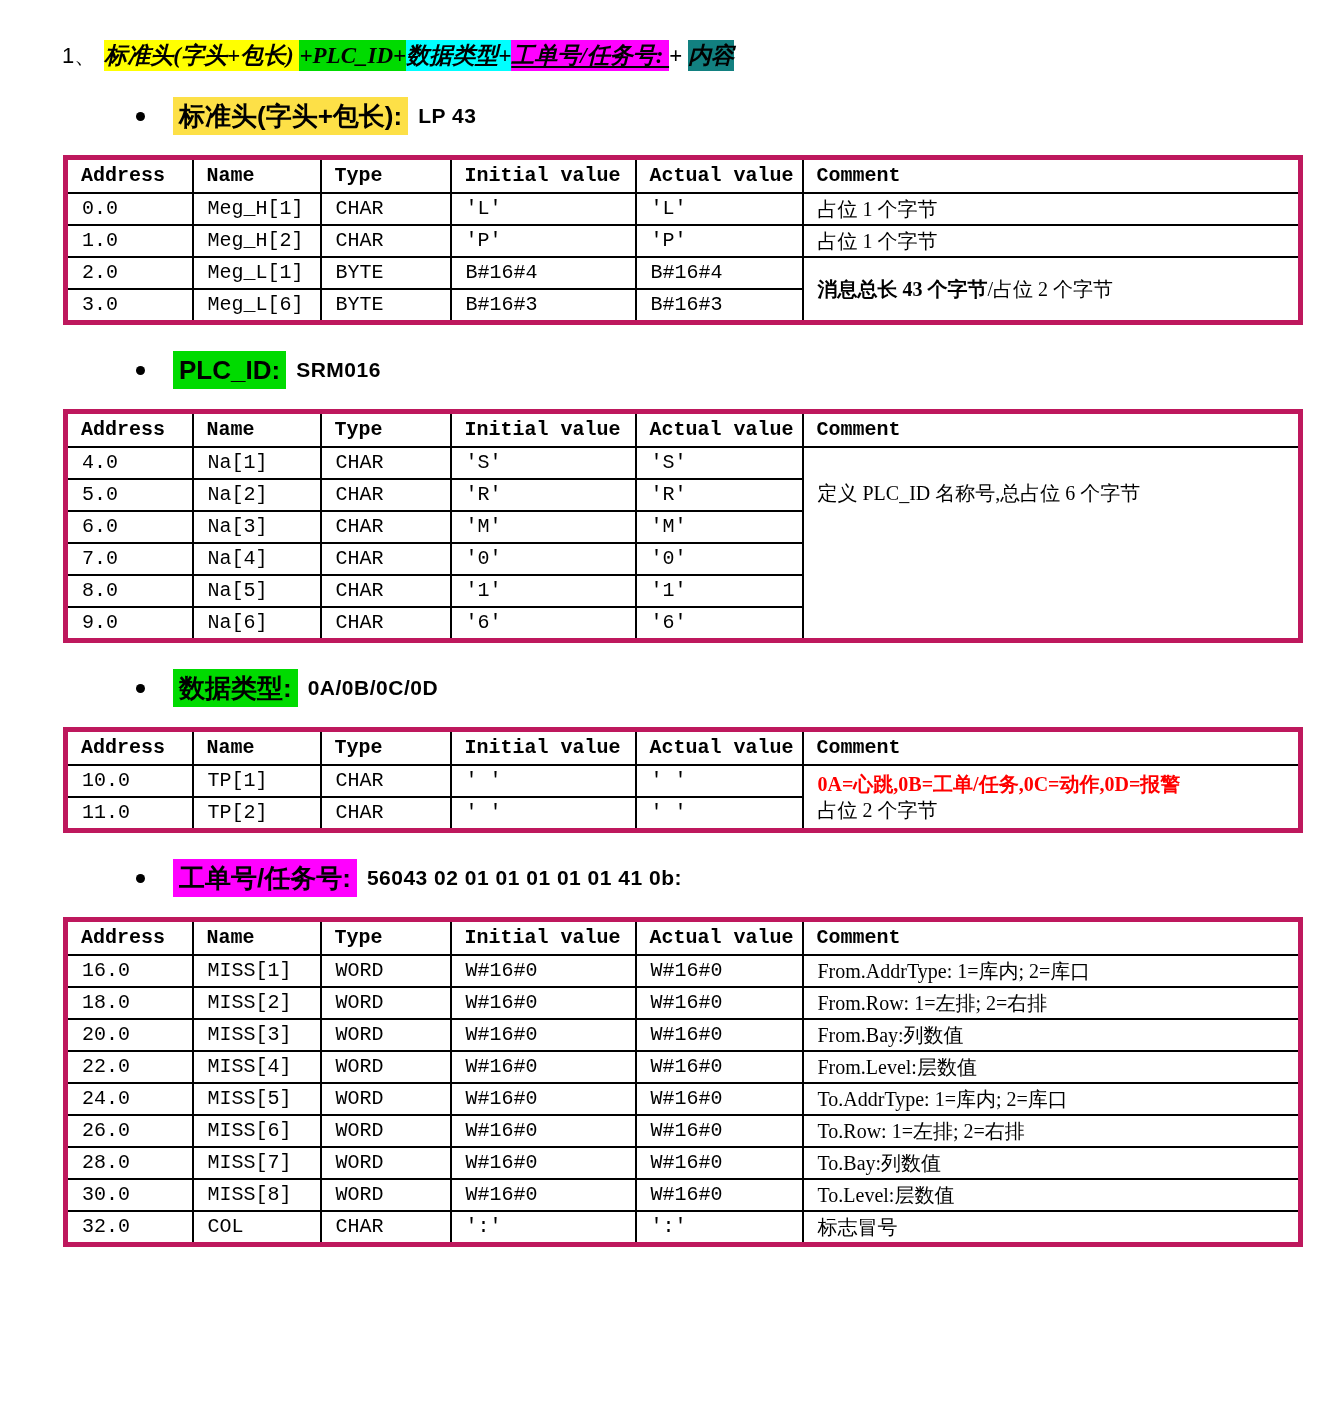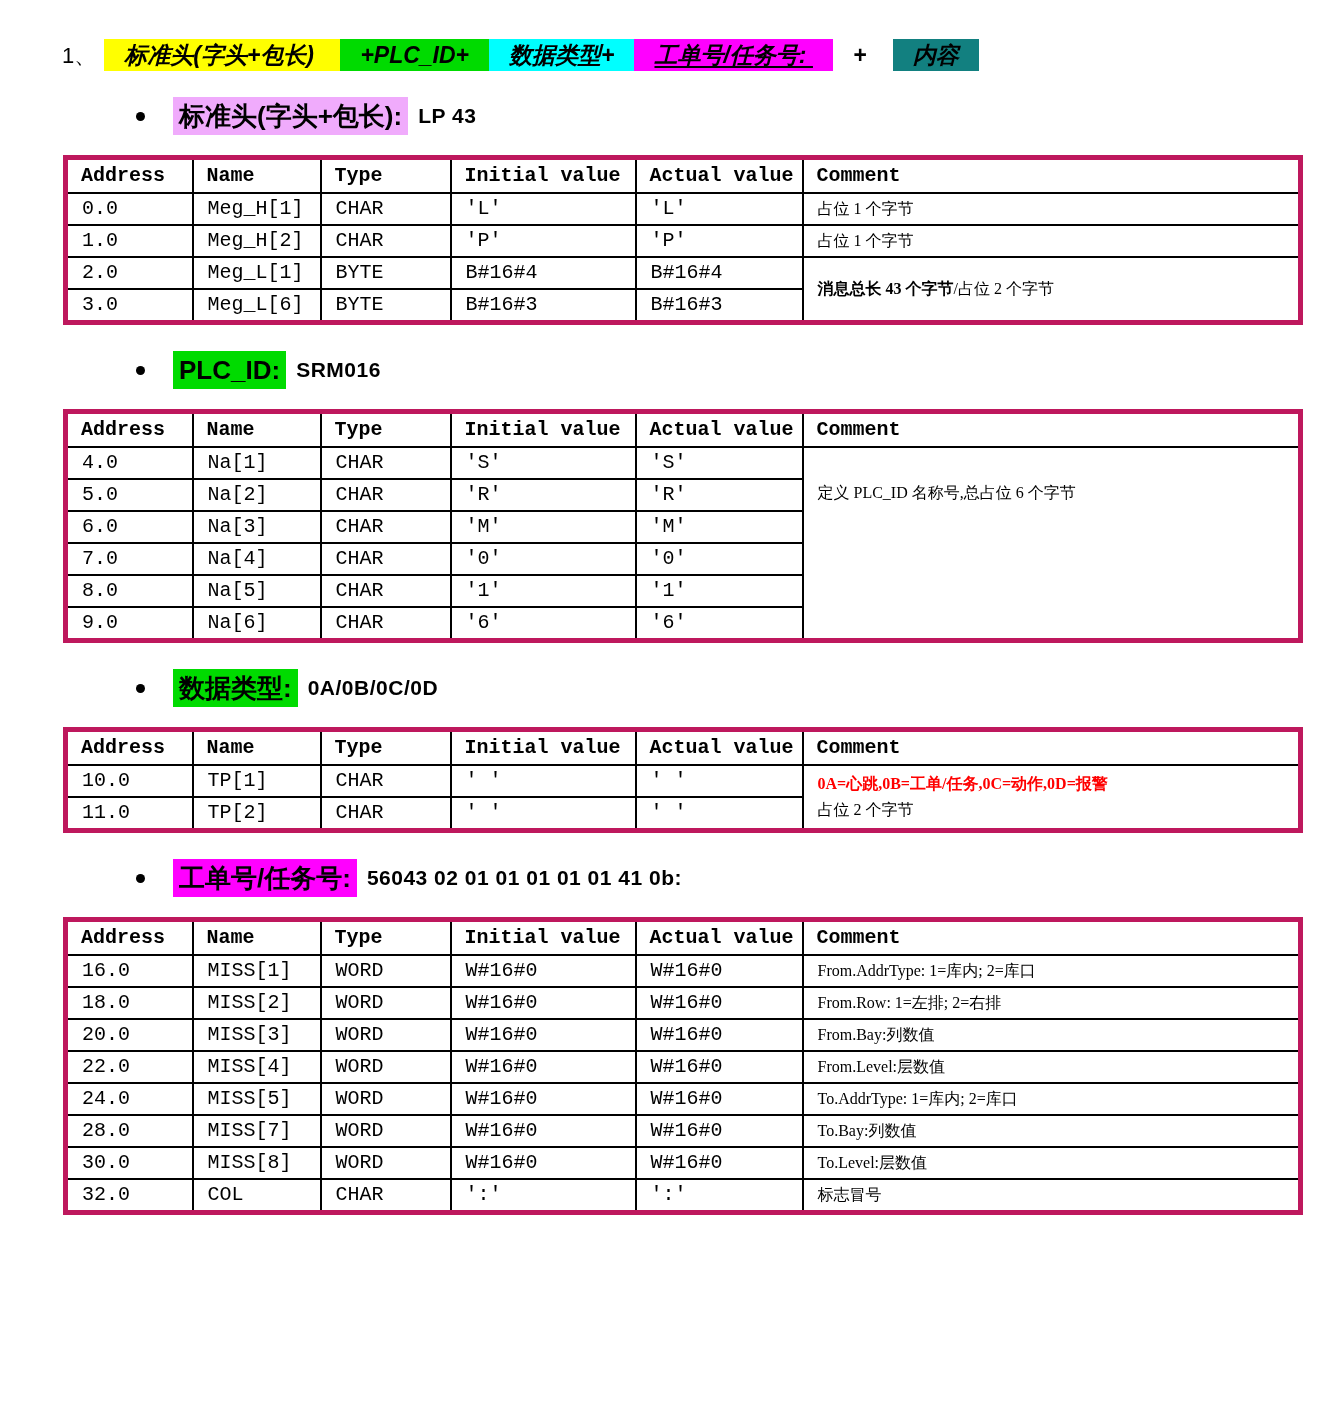--- a/index.html
+++ b/index.html
@@ -5,53 +5,53 @@
   html,body{margin:0;padding:0;background:#ffffff;}
   body{width:1344px;height:1402px;overflow:hidden;color:#000;
        font-family:"Liberation Sans",sans-serif;}
   .doc{padding:10px 0 0 32px;}
 
   .page-title{font-size:28px;font-weight:bold;margin:4px 0 0 0;
               font-family:"Liberation Sans",sans-serif;}
 
   .line1{margin:30px 0 0 30px;font-size:23px;white-space:nowrap;}
   .line1 .prefix{font-size:22px;font-weight:normal;margin-right:8px;font-style:normal;}
-  .seg{font-weight:bold;font-style:italic;padding:3px 20px;}
+  .seg{font-weight:bold;font-style:italic;padding:3px 0;font-family:Liberation Serif, serif;}
   .seg.u{text-decoration:underline;text-decoration-thickness:2px;text-underline-offset:3px;}
 
   .bullet-line{margin:26px 0 20px 104px;display:flex;align-items:center;}
   .dot{display:inline-block;width:9px;height:9px;background:#000;border-radius:50%;
        margin-right:28px;flex:0 0 auto;}
   .sec-heading{font-size:26px;font-weight:bold;padding:4px 6px;line-height:30px;}
   .sec-value{font-size:21px;font-weight:bold;margin-left:10px;letter-spacing:.5px;text-align:right;}
 
   .ptable{border-collapse:collapse;table-layout:fixed;margin:0 0 24px 31px;
           border:5px solid #be185d;}
   .ptable th,.ptable td{border:2px solid #000;overflow:hidden;}
   .ptable th{font-family:"Liberation Mono",monospace;font-size:20px;font-weight:bold;
              text-align:left;height:32px;padding:0 0 0 13px;line-height:32px;white-space:nowrap;}
   .ptable td{height:30px;line-height:30px;padding:0 0 0 14px;white-space:nowrap;}
   td.mono{font-family:"Liberation Mono",monospace;font-size:20px;}
-  td.comment{font-family:"Liberation Serif",serif;font-size:16px;line-height:26px;}
+  td.comment{font-family:"Liberation Serif",serif;font-size:20px;line-height:26px;}
   td.comment .b{font-weight:bold;}
   td.ctop{vertical-align:top;padding-top:32px;}
 </style>
 </head>
 <body>
 
 <div class="doc">
 
   <div class="line1">
     <span class="prefix">1、</span><span><span class="seg" style="background-color: rgb(255, 255, 0);">标准头(字头+包长) </span><span class="seg" style="background-color: rgb(0, 219, 0);">+PLC_ID+</span><span class="seg" style="background-color: rgb(0, 255, 255);">数据类型+</span><span class="seg u" style="background-color: rgb(255, 0, 255);">工单号/任务号: </span><span class="seg"> + </span><span class="seg" style="background-color: rgb(18, 128, 128);">内容</span></span>
   </div>
 
   <div id="sections">
       <div class="bullet-line">
         <span class="dot"></span>
-        <span class="sec-heading" style="background-color: #f0abfc;">标准头(字头+包长):</span>
+        <span class="sec-heading" style="background-color: #fde047;">标准头(字头+包长):</span>
         <span class="sec-value">LP 43</span>
       </div>
       <table class="ptable">
         <colgroup>
           <col style="width: 127px;">
           <col style="width: 128px;">
           <col style="width: 130px;">
           <col style="width: 185px;">
           <col style="width: 167px;">
           <col style="width: 498px;">
@@ -271,20 +271,28 @@
           </tr>
           <tr>
             <td class="mono">24.0</td>
             <td class="mono">MISS[5]</td>
             <td class="mono">WORD</td>
             <td class="mono">W#16#0</td>
             <td class="mono">W#16#0</td>
             <td class="comment"><span>To.AddrType: 1=库内; 2=库口</span></td>
           </tr>
           <tr>
+            <td class="mono">26.0</td>
+            <td class="mono">MISS[6]</td>
+            <td class="mono">WORD</td>
+            <td class="mono">W#16#0</td>
+            <td class="mono">W#16#0</td>
+            <td class="comment"><span>To.Row: 1=左排; 2=右排</span></td>
+          </tr>
+          <tr>
             <td class="mono">28.0</td>
             <td class="mono">MISS[7]</td>
             <td class="mono">WORD</td>
             <td class="mono">W#16#0</td>
             <td class="mono">W#16#0</td>
             <td class="comment"><span>To.Bay:列数值</span></td>
           </tr>
           <tr>
             <td class="mono">30.0</td>
             <td class="mono">MISS[8]</td>

